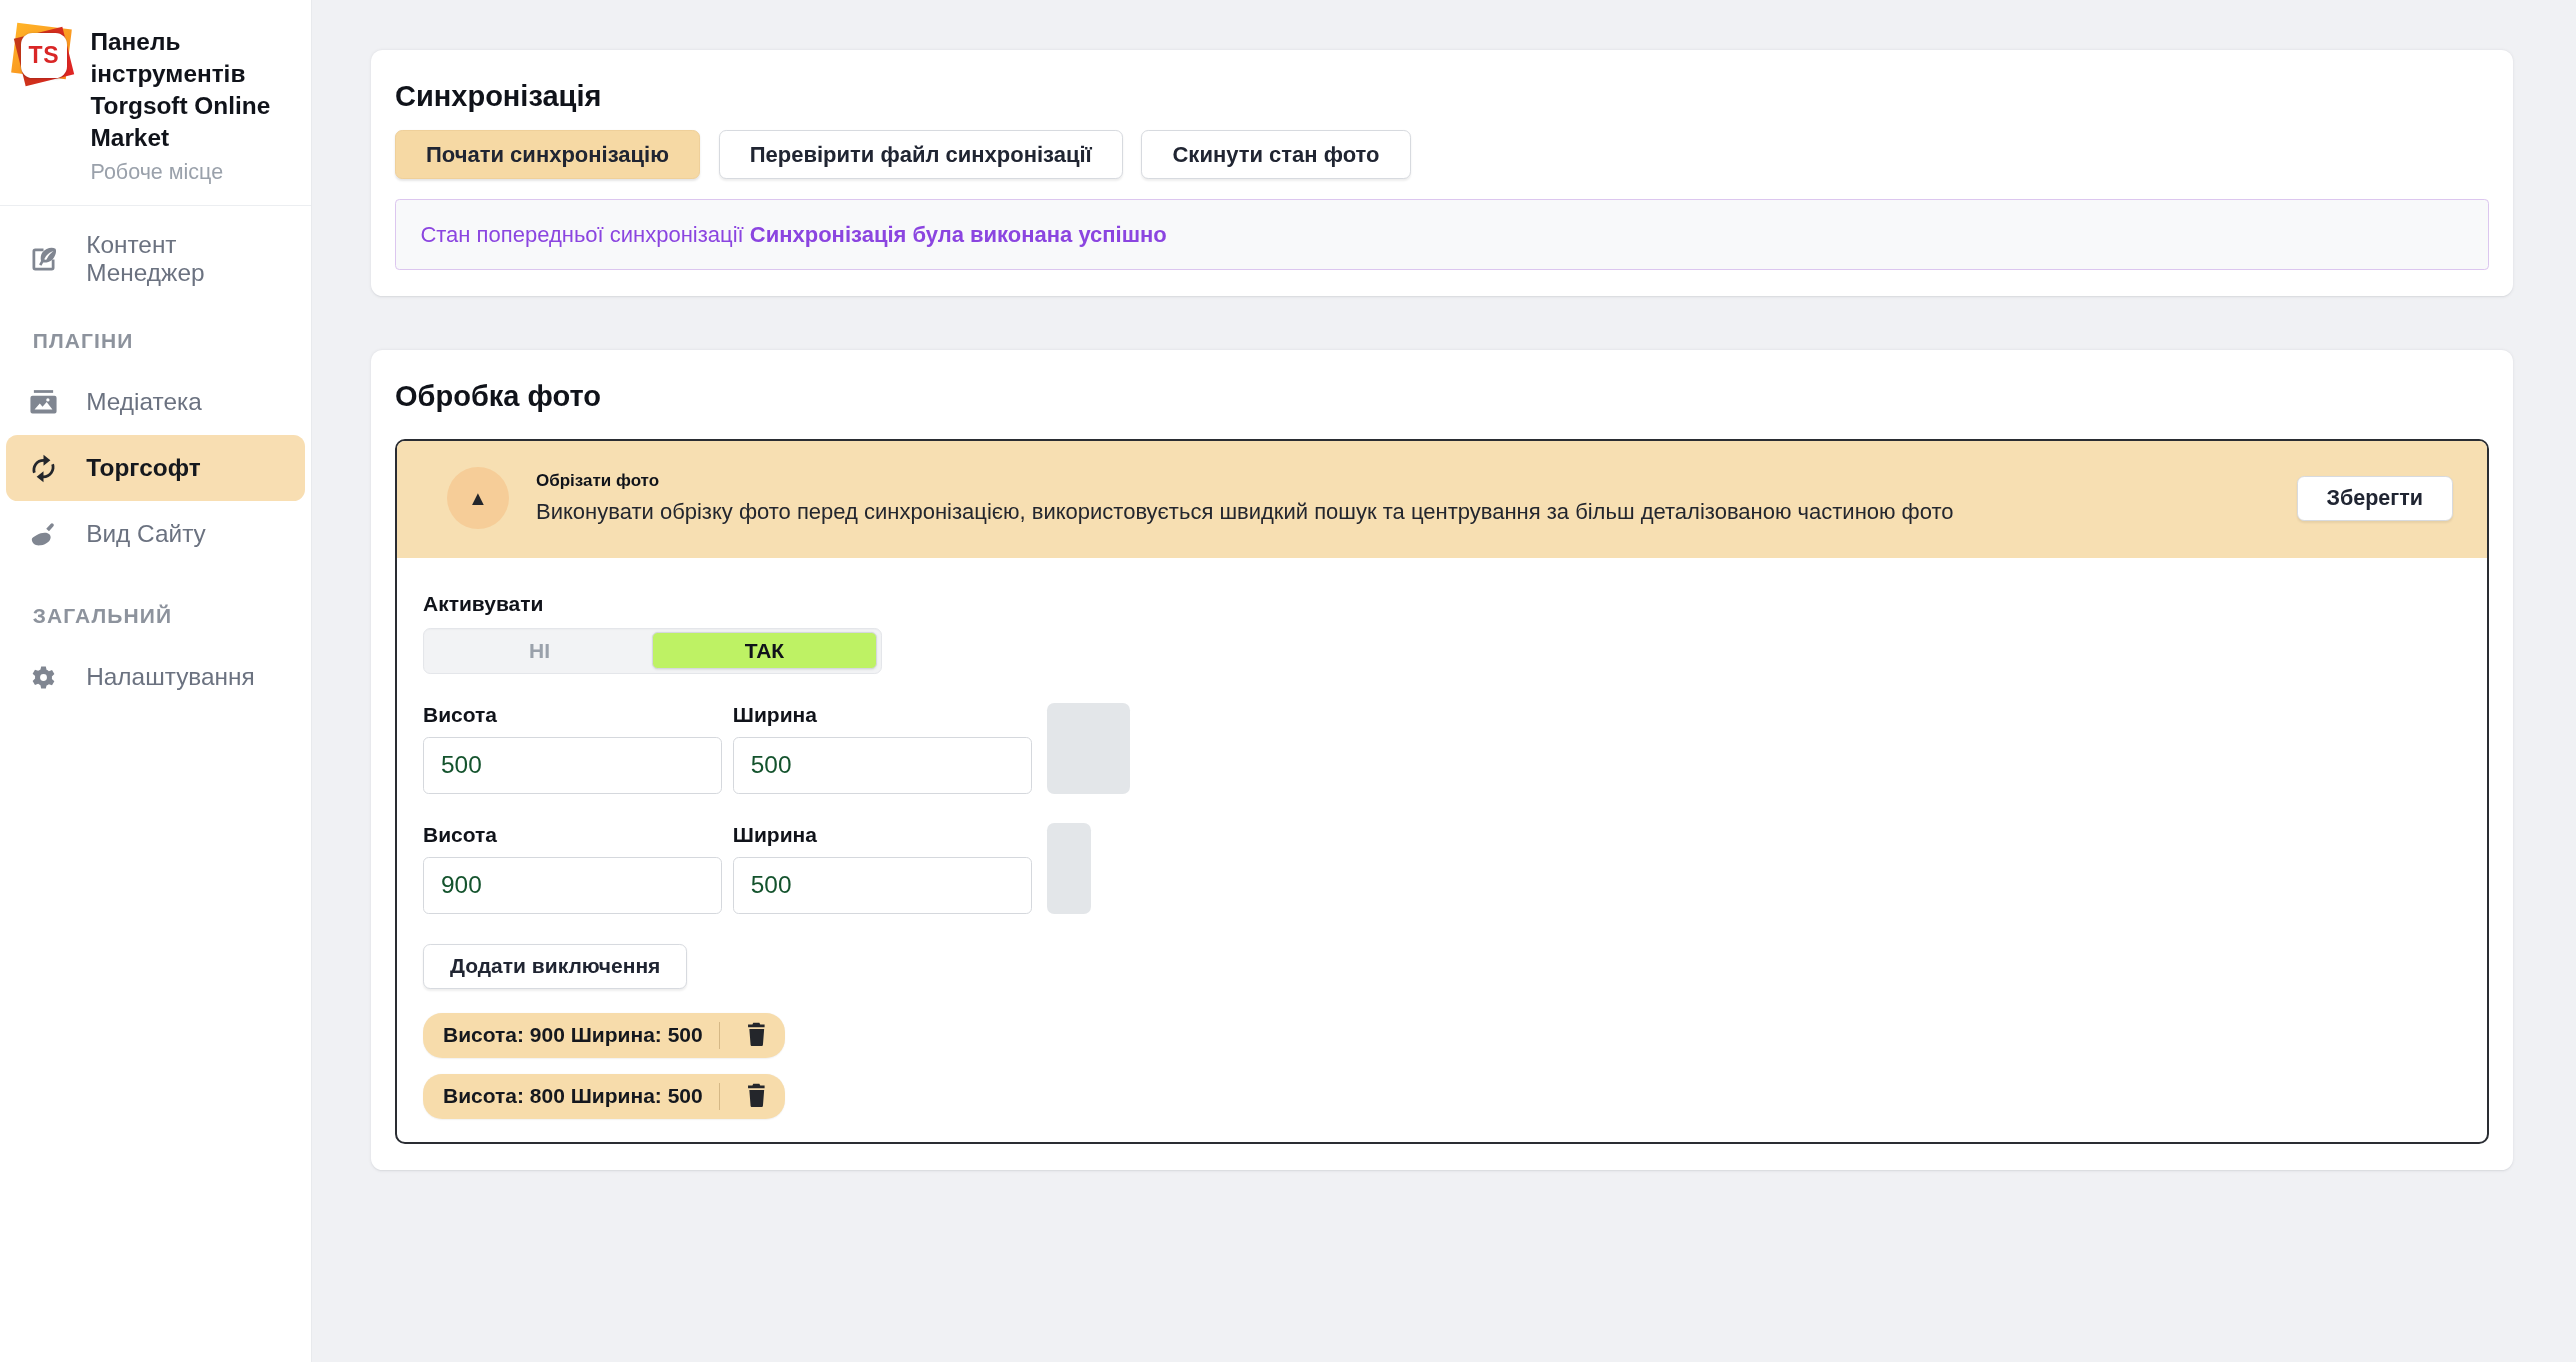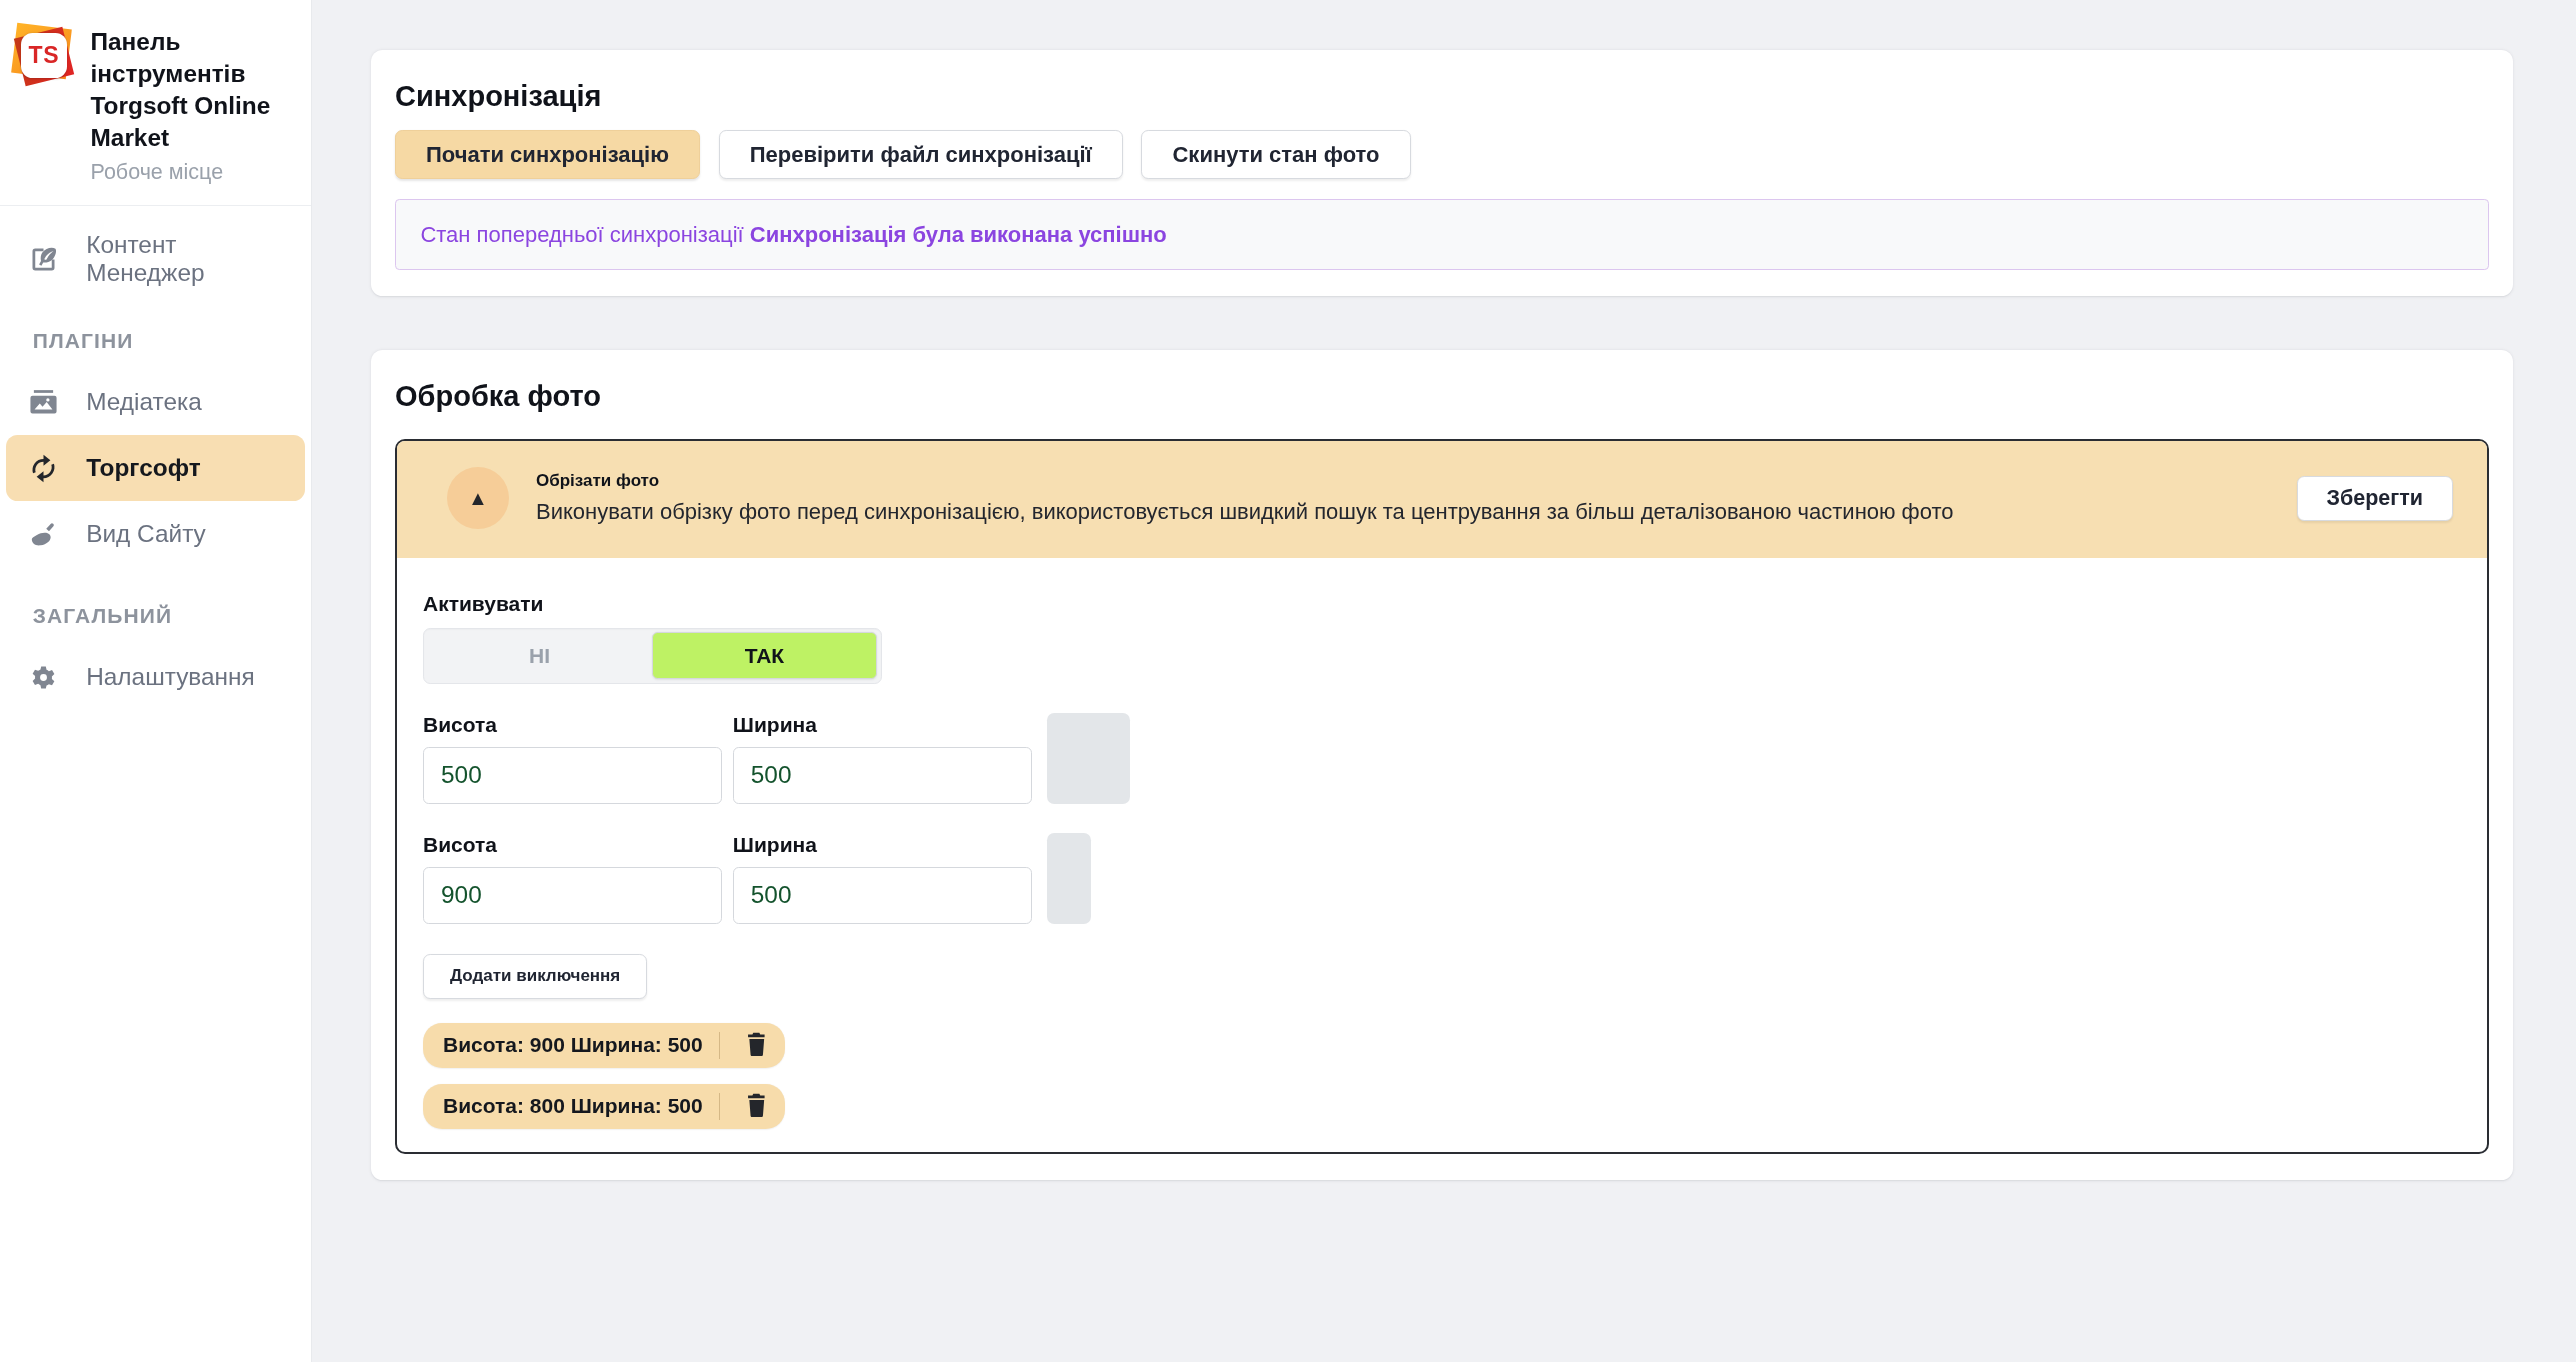--- a/index.html
+++ b/index.html
@@ -89,21 +89,21 @@
   }
   .crop-titles { line-height:1.35; }
   .crop-title { font-size:17px; font-weight:700; color:#10131a; margin-bottom:4px; }
   .crop-desc { font-size:22px; color:#23262e; }
   .save-btn { margin-left:auto; height:45px; padding:0 29px; font-weight:700; font-size:21.5px; flex:none; }
 
   .crop-body { padding:34px 29px 23px 26px; }
   .field-label { font-size:21px; font-weight:700; color:#10131a; }
 
   .toggle {
-    margin-top:11.5px; width:459px; height:56px;
+    margin-top:11.5px; width:459px; height:46px;
     background:#f2f3f5; border:1.4px solid #e4e6ea; border-radius:7.2px;
     display:flex; padding:3.6px; box-shadow:inset 0 0.7px 1.4px rgba(0,0,0,.03);
   }
   .toggle-opt {
     flex:1; display:flex; align-items:center; justify-content:center;
     font-size:21px; font-weight:600; color:#9aa1ab; cursor:pointer;
     border-radius:5.7px; background:transparent; border:none; font-family:inherit;
   }
   .toggle-opt.active { background:#bef264; border:1.4px solid #d5d8dd; color:#10131a; font-weight:700;
     box-shadow:0 0.7px 2.2px rgba(0,0,0,.08); }
@@ -116,21 +116,21 @@
     font-size:24.4px; padding:4px 17px; color:#14532d; background:#fff;
     font-family:inherit; outline:none;
   }
   .preview-box { background:#e3e6e9; border-radius:7.2px; margin-left:4.3px; }
   .preview-square { width:83px; }
   .preview-tall { width:44px; }
 
   .subheading { margin-top:32px; font-size:22px; font-weight:700; color:#10131a; }
   .subheading + .dim-row { margin-top:16px; }
 
-  .add-btn { margin-top:30px; height:45px; padding:0 26px; font-size:17px; font-weight:700; }
+  .add-btn { margin-top:30px; height:45px; padding:0 26px; font-size:21px; font-weight:700; }
 
   .exc-tag {
     margin-top:24.4px; width:fit-content; background:#f7dcab; border-radius:19px;
     height:45px; display:flex; align-items:center; padding:0 7.2px 0 20px; gap:16px;
     font-size:21px; font-weight:700; color:#15181e; box-shadow:0 0.7px 1.4px rgba(0,0,0,.06);
   }
   .exc-tag + .exc-tag { margin-top:16px; }
   .tag-divider { width:1.4px; height:27px; background:rgba(125,94,40,.28); flex:none; }
   .trash-btn { background:transparent; border:none; cursor:pointer; padding:4.3px 10px; display:flex; align-items:center; }
   .trash-btn svg { width:21.5px; height:24.4px; fill:#24262b; }

